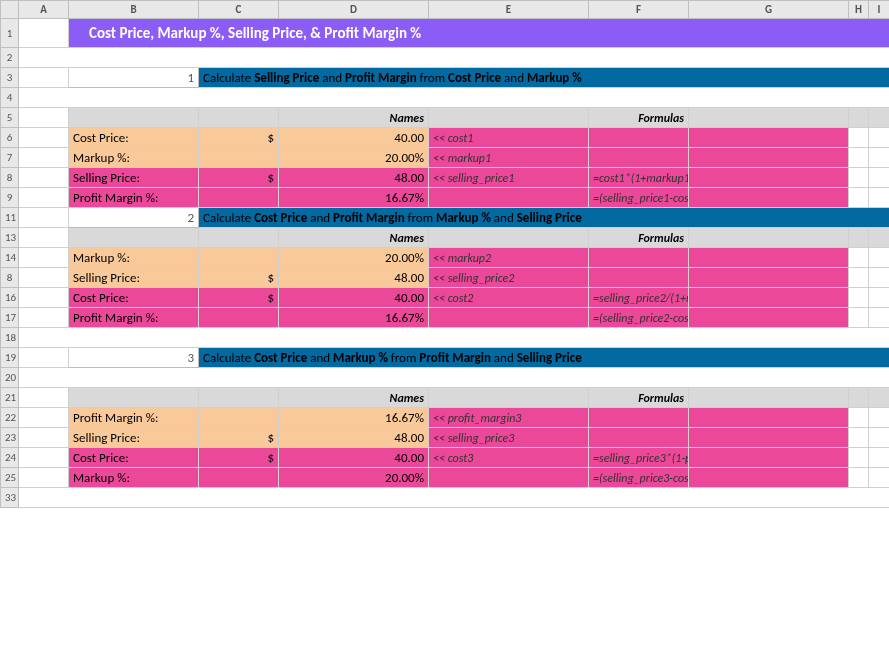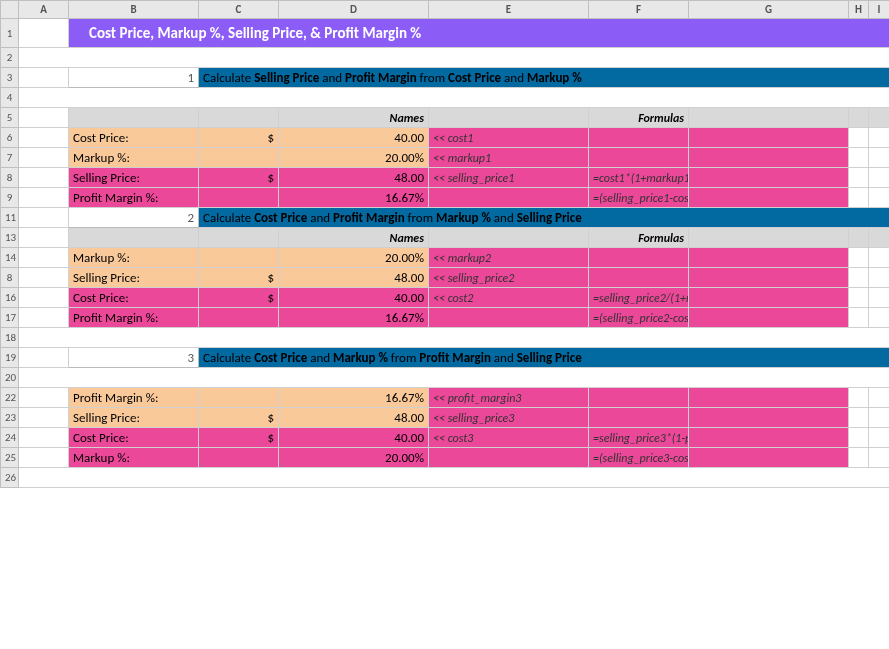--- a/index.html
+++ b/index.html
@@ -318,20 +318,32 @@
       <td class="section-heading" colspan="8">
         Calculate <strong>Cost Price</strong> and <strong>Markup %</strong> from <strong>Profit Margin</strong> and <strong>Selling Price</strong>
       </td>
     </tr>
 
     <tr>
       <td class="row-num">20</td>
       <td colspan="10" class="cell-empty"></td>
     </tr>
 
+    <tr>
+      <td class="row-num">21</td>
+      <td class="cell-empty"></td>
+      <td class="tbl-header"></td>
+      <td class="tbl-header"></td>
+      <td class="tbl-header"><em>Names</em></td>
+      <td class="tbl-header"></td>
+      <td class="tbl-header"><em>Formulas</em></td>
+      <td class="tbl-header"></td>
+      <td class="tbl-header"></td>
+      <td class="tbl-header"></td>
+    </tr>
 
     <tr>
       <td class="row-num">22</td>
       <td class="cell-empty"></td>
       <td class="input-cell">Profit Margin %:</td>
       <td class="input-cell"></td>
       <td class="input-cell align-right">16.67%</td>
       <td class="data-cell name-ref">&lt;&lt; profit_margin3</td>
       <td class="data-cell"></td>
       <td class="data-cell"></td>
@@ -372,17 +384,17 @@
       <td class="data-cell"></td>
       <td class="data-cell align-right">20.00%</td>
       <td class="data-cell"></td>
       <td class="data-cell formula-text">=(selling_price3-cost3)/cost3</td>
       <td class="data-cell"></td>
       <td class="cell-empty"></td>
       <td class="cell-empty"></td>
     </tr>
 
     <tr>
-      <td class="row-num">26</td>
+      <td class="row-num">33</td>
       <td colspan="10" class="cell-empty"></td>
     </tr>
   </tbody>
 </table>
 
 </body></html>

